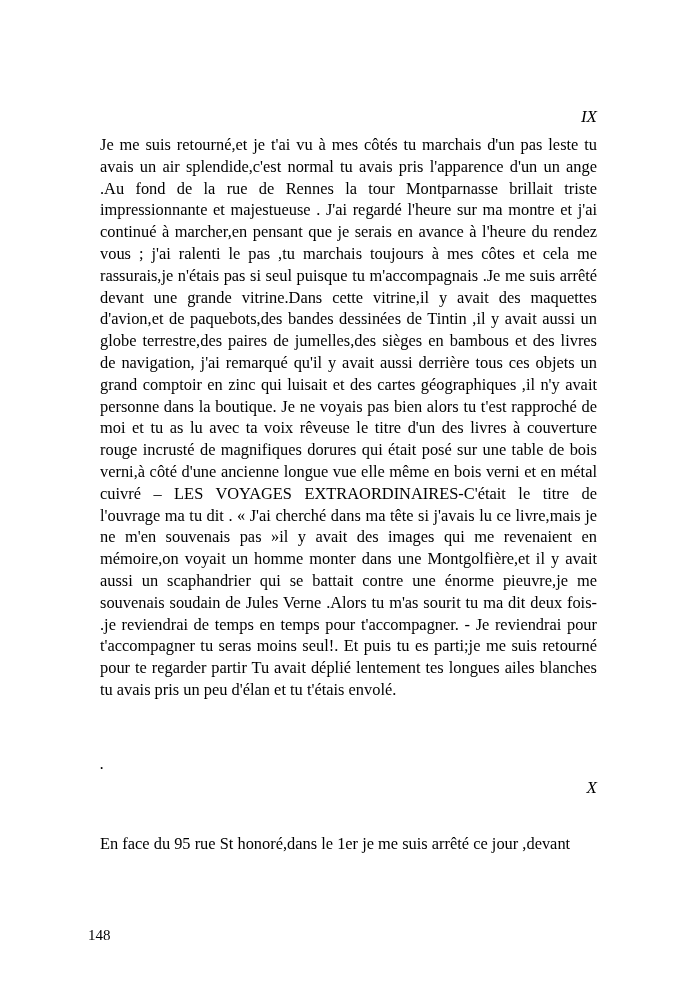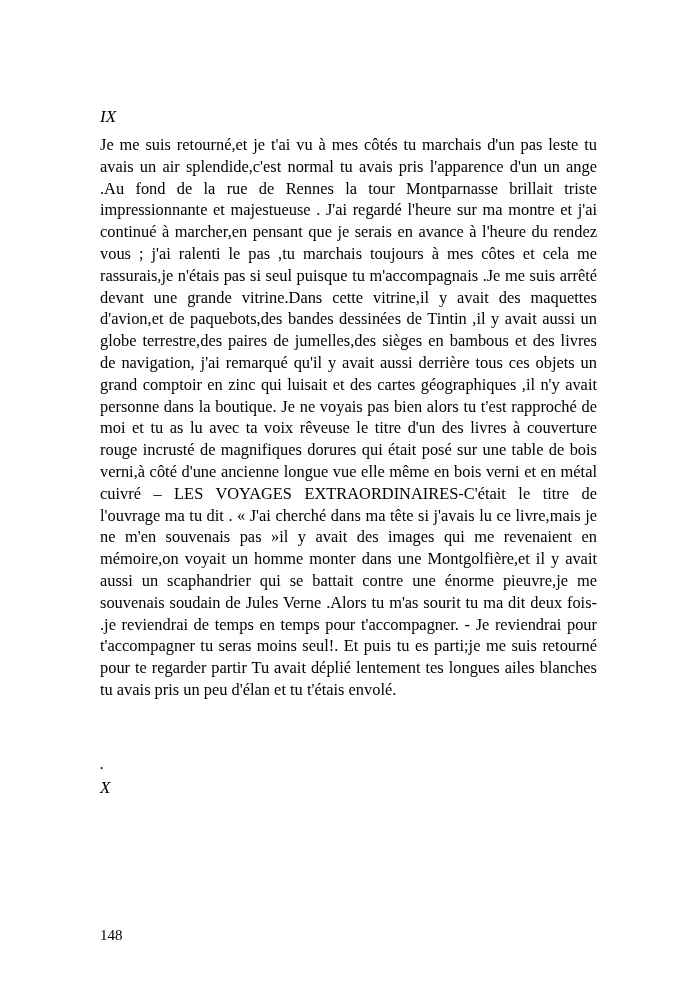--- a/index.html
+++ b/index.html
@@ -21,21 +21,21 @@
     box-sizing: border-box;
     padding: 106px 102px 0 100px;
     background: #ffffff;
     overflow: hidden;
   }
   .chapter-heading {
     font-style: italic;
     font-weight: normal;
     font-size: 17px;
     line-height: 22px;
-    text-align: left;
+    text-align: right;
     margin: 0;
   }
   .body-text {
     font-size: 16.4px;
     line-height: 21.8px;
     text-align: justify;
     margin: 6px 0 0 0;
   }
   .separator {
     font-style: italic;
@@ -46,36 +46,37 @@
   }
   .chapter-heading.second {
     margin-top: 2px;
   }
   .body-text.opening-line {
     margin-top: 34px;
     text-align: left;
   }
   .page-number {
     position: absolute;
-    left: 100px;
+    left: 88px;
     top: 926px;
     font-style: normal;
     font-size: 15px;
     line-height: 18px;
   }
 </style>
 </head>
 <body>
 
 <div class="page">
 
   <h2 class="chapter-heading">IX</h2>
 
   <p class="body-text">Je me suis retourné,et je t'ai vu à mes côtés tu marchais d'un pas leste tu avais un air splendide,c'est normal tu avais pris l'apparence d'un un ange .Au fond de la rue de Rennes la tour Montparnasse brillait triste impressionnante et majestueuse . J'ai regardé l'heure sur ma montre et j'ai continué à marcher,en pensant que je serais en avance à l'heure du rendez vous ; j'ai ralenti le pas ,tu marchais toujours à mes côtes et cela me rassurais,je n'étais pas si seul puisque tu m'accompagnais .Je me suis arrêté devant une grande vitrine.Dans cette vitrine,il y avait des maquettes d'avion,et de paquebots,des bandes dessinées de Tintin ,il y avait aussi un globe terrestre,des paires de jumelles,des sièges en bambous et des livres de navigation, j'ai remarqué qu'il y avait aussi derrière tous ces objets un grand comptoir en zinc qui luisait et des cartes géographiques ,il n'y avait personne dans la boutique. Je ne voyais pas bien alors tu t'est rapproché de moi et tu as lu avec ta voix rêveuse le titre d'un des livres à couverture rouge incrusté de magnifiques dorures qui était posé sur une table de bois verni,à côté d'une ancienne longue vue elle même en bois verni et en métal cuivré – LES VOYAGES EXTRAORDINAIRES-C'était le titre de l'ouvrage ma tu dit . « J'ai cherché dans ma tête si j'avais lu ce livre,mais je ne m'en souvenais pas »il y avait des images qui me revenaient en mémoire,on voyait un homme monter dans une Montgolfière,et il y avait aussi un scaphandrier qui se battait contre une énorme pieuvre,je me souvenais soudain de Jules Verne .Alors tu m'as sourit tu ma dit deux fois- .je reviendrai de temps en temps pour t'accompagner. - Je reviendrai pour t'accompagner tu seras moins seul!. Et puis tu es parti;je me suis retourné pour te regarder partir Tu avait déplié lentement tes longues ailes blanches tu avais pris un peu d'élan et tu t'étais envolé.</p>
 
   <p class="separator">.</p>
 
   <h2 class="chapter-heading second">X</h2>
 
+  <p class="body-text opening-line">En face du 95 rue St honoré,dans le 1er je me suis arrêté ce jour ,devant</p>
 
   <div class="page-number">148</div>
 
 </div>
 
 </body></html>

